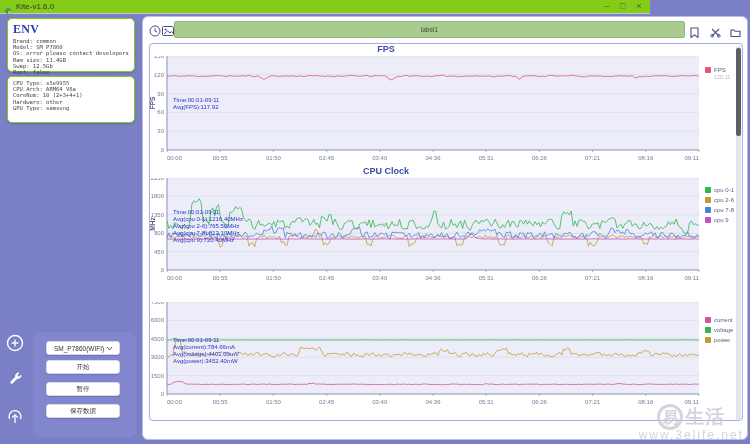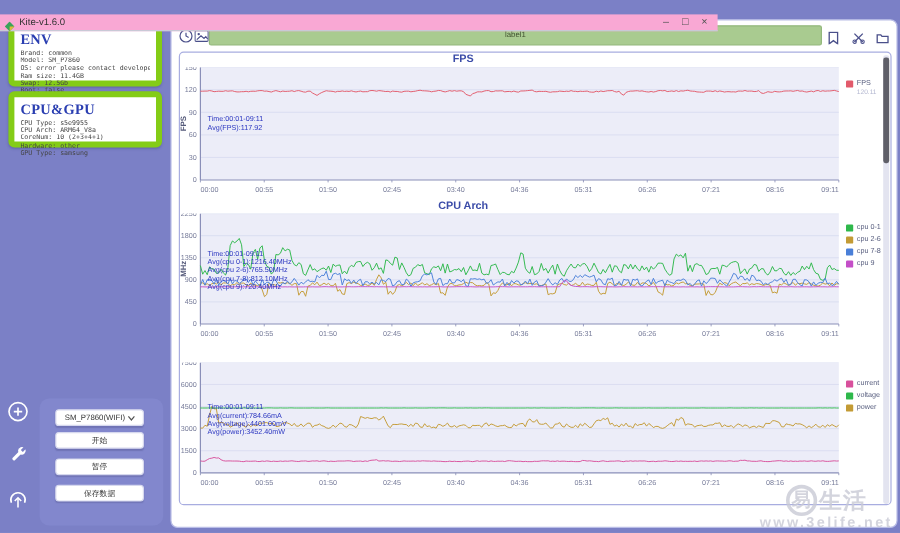--- a/index.html
+++ b/index.html
@@ -1,28 +1,28 @@
 <!DOCTYPE html>
 <html><head>
 <meta charset="utf-8">
 <style>
   * { margin:0; padding:0; box-sizing:border-box; }
   html,body { width:750px; height:444px; overflow:hidden;
     font-family:"Liberation Sans", sans-serif; background:#7b80c6; }
 
   
-  .titlebar { position:absolute; left:0; top:12px; width:598px; height:14px;
-    background:#f9a8d4; border-bottom:1px solid #c9c9d6; z-index:30; }
+  .titlebar { position:absolute; left:0; top:0; width:650px; height:14px;
+    background:#84cc16; border-bottom:1px solid #c9c9d6; z-index:30; }
   .titlebar .app-title { position:absolute; left:16px; top:2px; font-size:8px; color:#333; }
   .titlebar .app-icon { position:absolute; left:4px; top:2px; }
   .win-btn { position:absolute; top:1px; font-size:9px; color:#555; width:14px; text-align:center; cursor:default; }
 
   
   .side-card { position:absolute; left:7px; width:128px; background:#fff;
-    border:5px solid #84cc16; border-radius:5px; padding:3px 5px;
+    border:1px solid #84cc16; border-radius:5px; padding:3px 5px;
     box-shadow:0 1px 2px rgba(40,40,90,.25); z-index:5; }
   .side-card h2 { font-family:"Liberation Serif", serif; color:#2a3eb1;
     font-size:12px; font-weight:bold; margin-bottom:1px; letter-spacing:.3px; }
   .side-line { font-family:"DejaVu Sans Mono", monospace; font-size:5.5px;
     line-height:6.2px; color:#444; white-space:nowrap; overflow:hidden; }
 
   
   .rail-btn { position:absolute; left:6px; width:18px; height:18px; z-index:6; cursor:pointer; }
 
   
@@ -63,21 +63,21 @@
   .v-handle { position:absolute; left:586px; top:4px; width:5px; height:88px;
     background:#5f5f68; border-radius:2px; cursor:grab; z-index:9; }
 
   
   .watermark { position:absolute; right:6px; bottom:2px; text-align:center;
     color:rgba(200,201,212,.8); z-index:20; pointer-events:none; }
   .wm-row { display:flex; align-items:center; justify-content:center; }
   .wm-ring { display:inline-block; width:26px; height:26px; border:3px solid rgba(200,201,212,.8);
     border-radius:50%; font-size:16px; line-height:22px; font-weight:bold; margin-right:2px; }
   .wm-rest { font-size:19px; font-weight:bold; letter-spacing:1px; }
-  .wm-url { font-size:12px; font-weight:bold; letter-spacing:2px; margin-top:-2px; }
+  .wm-url { font-size:12px; font-weight:normal; letter-spacing:2px; margin-top:-2px; }
 </style>
 </head>
 <body>
 
 <div class="titlebar">
   <span class="app-icon">
     <svg width="9" height="9">
         <polygon points="4,0 8,4 4,8 0,4" fill="#3aa35a"></polygon>
         <polygon points="4,4 8,4 4,8" fill="#e0b83a"></polygon>
       </svg>
@@ -95,21 +95,20 @@
       <div class="side-line">Model: SM_P7860</div>
       <div class="side-line">OS: error please contact developers</div>
       <div class="side-line">Ram size: 11.4GB</div>
       <div class="side-line">Swap: 12.5Gb</div>
       <div class="side-line">Root: false</div>
       <div class="side-line">Resolution: 1080x2520 480dpi</div>
     </div>
 </div>
 
 <div class="side-card" style="top:76px; height:47px;">
-  <h2>CPU&amp;GPU</h2>
   <div>
       <div class="side-line">CPU Type: s5e9955</div>
       <div class="side-line">CPU Arch: ARM64_V8a</div>
       <div class="side-line">CoreNum: 10 (2+3+4+1)</div>
       <div class="side-line">Hardware: other</div>
       <div class="side-line">GPU Type: samsung</div>
     </div>
 </div>
 
 <div class="rail-btn" style="top:334px;">
@@ -242,21 +241,21 @@
           <span class="legend-label">FPS</span>
         </div>
         <div class="legend-value">120.11</div>
       </div>
     <div class="tooltip" style="left: 24px; top: 54px;">
         <div>Time:00:01-09:11</div>
         <div>Avg(FPS):117.92</div>
       </div>
   </div>
   <div class="chart-block" style="top: 148px; height: 120px;">
-    <div class="chart-title">CPU Arch</div>
+    <div class="chart-title">CPU Clock</div>
     <svg width="594" height="106">
         <rect x="18" y="0" width="532" height="92" fill="#ecedf8"></rect>
         <text x="15" y="94" text-anchor="end" font-size="6" fill="#777c9a">0</text>
         <line x1="18" y1="73.60000000000001" x2="550" y2="73.60000000000001" stroke="#d8dbef" stroke-width="0.7"></line>
         <text x="15" y="75.60000000000001" text-anchor="end" font-size="6" fill="#777c9a">450</text>
         <line x1="18" y1="55.199999999999996" x2="550" y2="55.199999999999996" stroke="#d8dbef" stroke-width="0.7"></line>
         <text x="15" y="57.199999999999996" text-anchor="end" font-size="6" fill="#777c9a">900</text>
         <line x1="18" y1="36.800000000000004" x2="550" y2="36.800000000000004" stroke="#d8dbef" stroke-width="0.7"></line>
         <text x="15" y="38.800000000000004" text-anchor="end" font-size="6" fill="#777c9a">1350</text>
         <line x1="18" y1="18.399999999999995" x2="550" y2="18.399999999999995" stroke="#d8dbef" stroke-width="0.7"></line>

